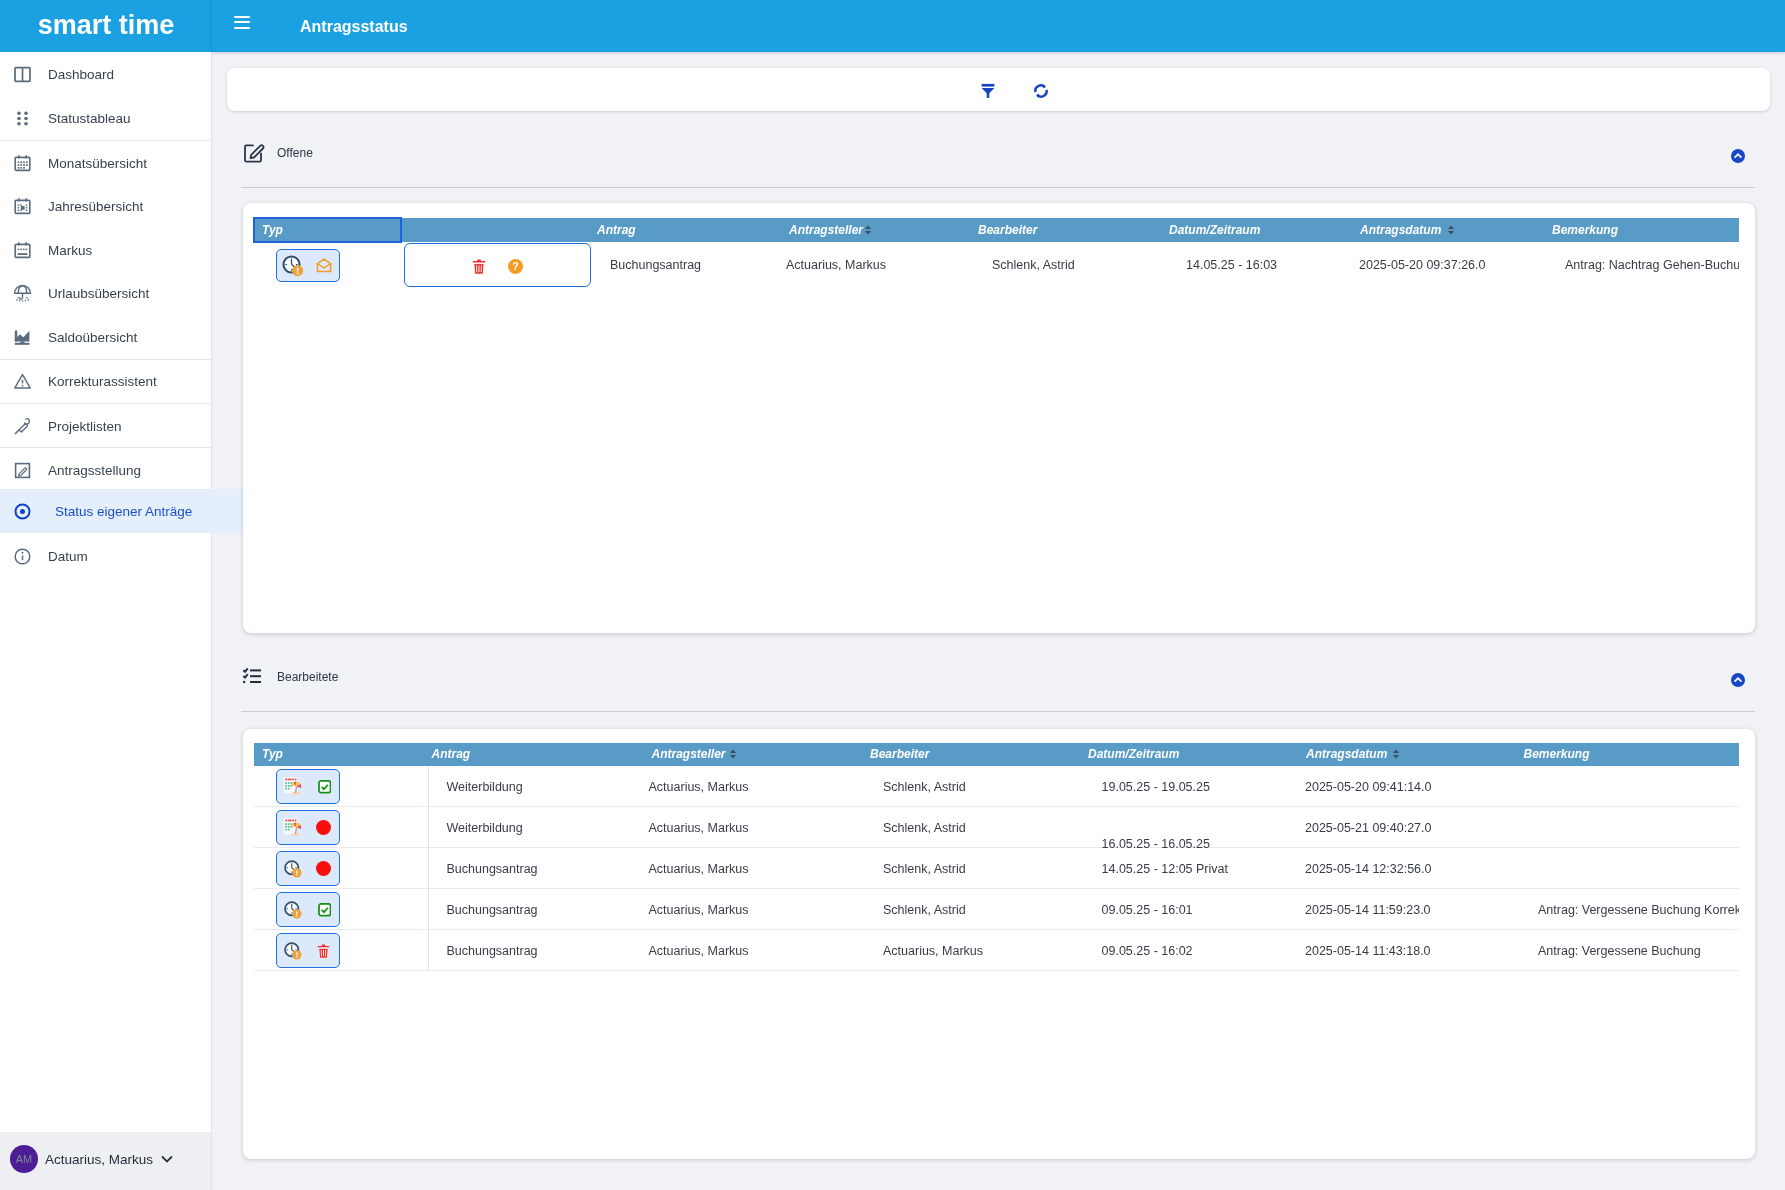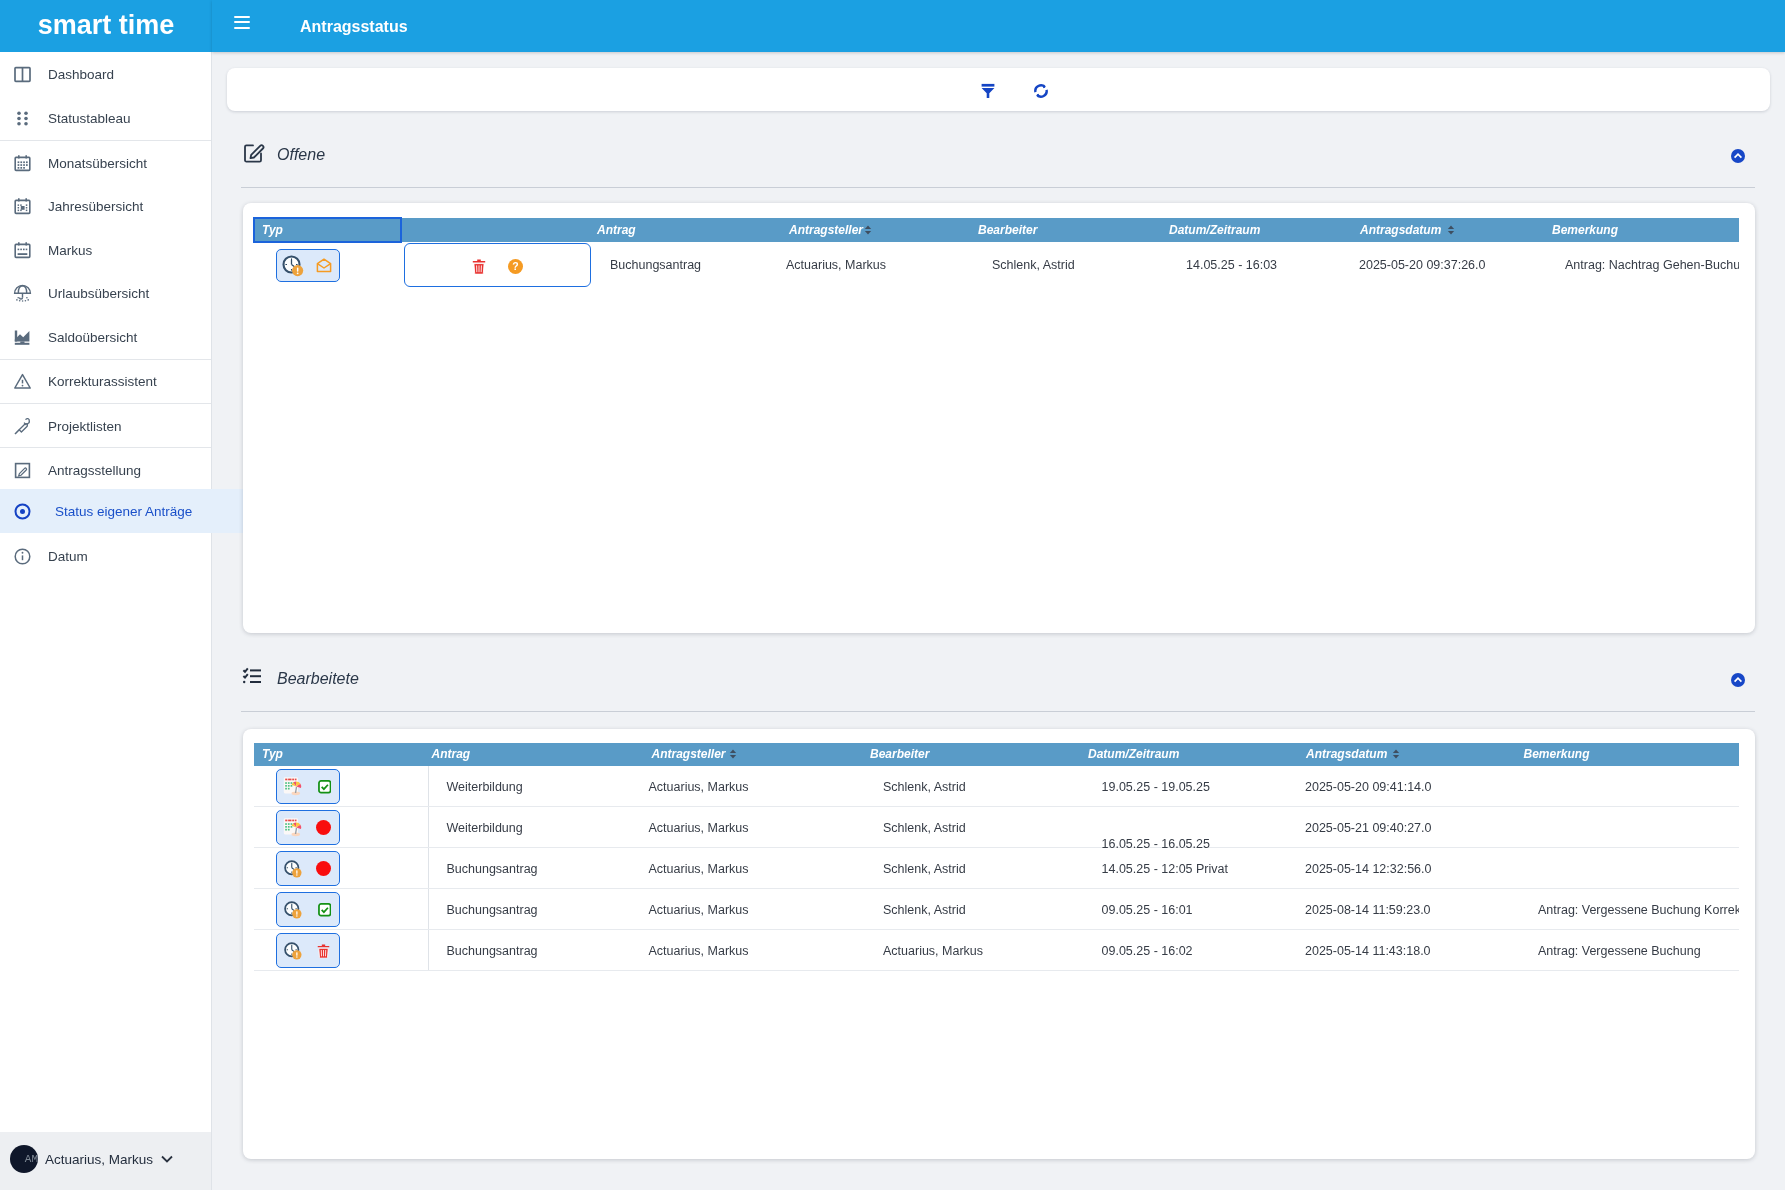--- a/index.html
+++ b/index.html
@@ -10,33 +10,33 @@
 
 #sidebar { left:0; top:0; width:212px; height:1190px; background:#fff; border-right:1px solid #dfe3e8; }
 #logo { left:0; top:0; width:212px; height:52px; background:#1ba0e2; color:#fff; font-weight:bold; font-size:27px; text-align:center; line-height:50px; letter-spacing:0px; }
 .mi { left:0; width:250px; height:44px; }
 .mi .ic { position:absolute; left:13px; top:50%; margin-top:-9px; width:19px; height:19px; }
 .mi .lb { position:absolute; left:48px; top:50%; transform:translateY(-50%); font-size:13.5px; color:#37424f; white-space:nowrap; }
 .mi.sel { background:#e4effb; }
 .mi.sel .lb { color:#1a50c9;margin-left:7px; }
 .sdiv { left:0; width:211px; height:0; border-top:1px solid #e3e6ea; }
 #userbar { left:0; top:1132px; width:211px; height:58px; background:#edeff2; }
-#avatar { left:10px; top:1145px; width:28px; height:28px; border-radius:50%; background:#0f172a; color:#7e8894; font-size:11px; text-align:right; line-height:28px;font-family:Liberation Mono, monospace; }
+#avatar { left:10px; top:1145px; width:28px; height:28px; border-radius:50%; background:#4c1d95; color:#7e8894; font-size:11px; text-align:center; line-height:28px; }
 #uname { left:45px; top:1152px; font-size:13.5px; color:#242e3e; }
 
 
 #topbar { left:212px; top:0; width:1573px; height:52px; background:#1ba0e2; box-shadow:0 1px 3px rgba(0,0,0,.18); }
 #title { left:300px; top:18px; color:#fff; font-weight:bold; font-size:16px; }
 .hbar { left:233.5px; width:16.5px; height:2.2px; background:#fff; border-radius:1px; }
 
 
 #toolcard { left:227px; top:68px; width:1543px; height:43px; background:#fff; border-radius:8px; box-shadow:0 1px 3px rgba(40,50,70,.18); }
 
 
-.sect-lb { font-size:16px; color:#2a3748;font-style:italic; }
+.sect-lb { font-size:12px; color:#2a3748; }
 .hr { height:0; border-top:1px solid #c9ced6; }
 
 
 .card { left:243px; width:1512px; height:430px; background:#fff; border-radius:8px; box-shadow:0 1px 4px rgba(40,50,70,.22); }
 
 
 .thead { left:254px; width:1485px; height:23.5px; background:#599bc7; }
 .th { position:absolute; top:50%; transform:translateY(-50%); color:#fff; font-size:12px; font-weight:bold; font-style:italic; white-space:nowrap; }
 .td { position:absolute; transform:translateY(-50%); color:#363c46; font-size:12.5px; white-space:nowrap; }
 .tdnum { position:absolute; transform:translateY(-50%); color:#363c46; font-size:12.5px; white-space:nowrap; }
@@ -507,21 +507,21 @@
 <div class="td abs" style="left:446.5px; top:868.5px">Buchungsantrag</div>
 <div class="td abs" style="left:648.5px; top:868.5px">Actuarius, Markus</div>
 <div class="td abs" style="left:883px; top:868.5px">Schlenk, Astrid</div>
 <div class="tdnum abs" style="left:1101.5px; top:868.5px">14.05.25 - 12:05 Privat</div>
 <div class="tdnum abs" style="left:1305px; top:868.5px">2025-05-14 12:32:56.0</div>
 
 <div class="td abs" style="left:446.5px; top:909.5px">Buchungsantrag</div>
 <div class="td abs" style="left:648.5px; top:909.5px">Actuarius, Markus</div>
 <div class="td abs" style="left:883px; top:909.5px">Schlenk, Astrid</div>
 <div class="tdnum abs" style="left:1101.5px; top:909.5px">09.05.25 - 16:01</div>
-<div class="tdnum abs" style="left:1305px; top:909.5px">2025-08-14 11:59:23.0</div>
+<div class="tdnum abs" style="left:1305px; top:909.5px">2025-05-14 11:59:23.0</div>
 <div class="abs" style="left:1538px; top:897.5px; width:201px; height:24px; overflow:hidden">
     <div class="td" style="left:0; top:12px">Antrag: Vergessene Buchung Korrektur</div>
   </div>
 
 <div class="td abs" style="left:446.5px; top:950.5px">Buchungsantrag</div>
 <div class="td abs" style="left:648.5px; top:950.5px">Actuarius, Markus</div>
 <div class="td abs" style="left:883px; top:950.5px">Actuarius, Markus</div>
 <div class="tdnum abs" style="left:1101.5px; top:950.5px">09.05.25 - 16:02</div>
 <div class="tdnum abs" style="left:1305px; top:950.5px">2025-05-14 11:43:18.0</div>
 <div class="td abs" style="left:1538px; top:950.5px">Antrag: Vergessene Buchung</div>

